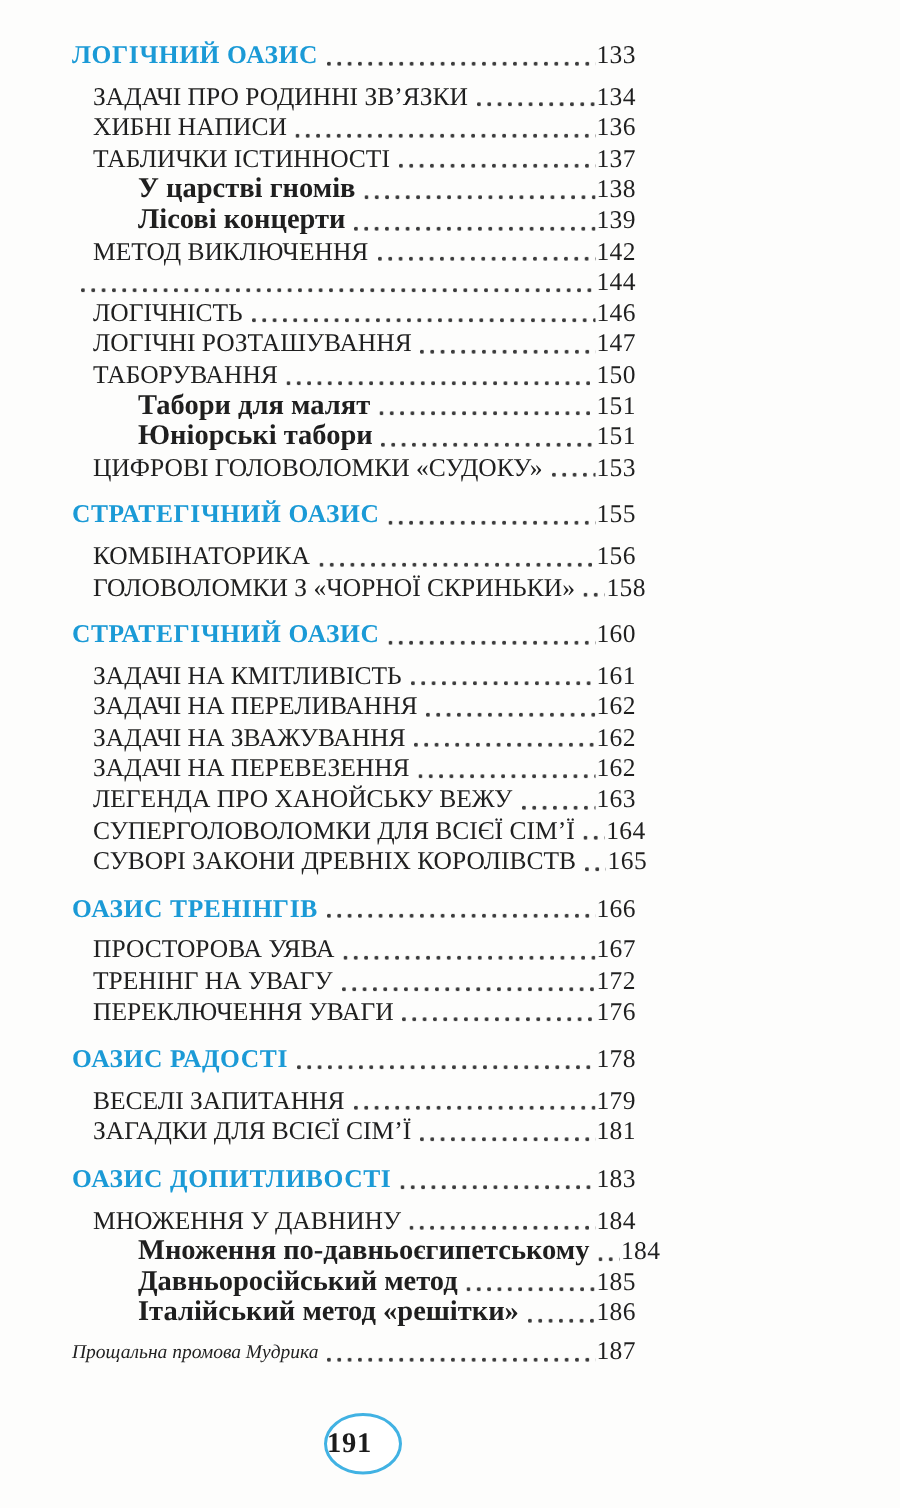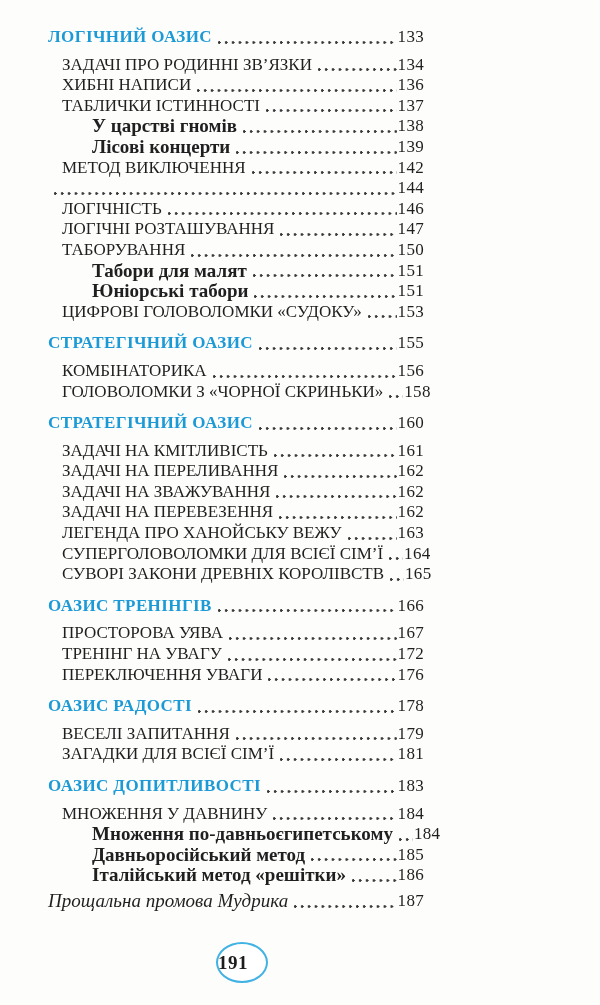--- a/index.html
+++ b/index.html
@@ -37,21 +37,21 @@
     font-weight: bold;
     font-size: 17px;
     letter-spacing: 0.4px;
     color: var(--accent, #1b9ad6);
   }
 
   .row-main .label { padding-left: 14px; font-size: 17px; }
   .row-sub  .label { padding-left: 44px; font-size: 19px; font-weight: bold; }
 
   .closing-row { margin-top: 5px; }
-  .closing-row .label { font-style: italic; font-size: 19px; }
+  .closing-row .label { font-style: italic; font-size: 13px; }
 
   .dots {
     flex: 1 1 auto;
     align-self: flex-end;
     height: 5px;
     margin: 0 1px 3px 6px;
     background-image: radial-gradient(circle at 1.3px 2.5px, #3b3b3b 1.15px, rgba(0,0,0,0) 1.55px);
     background-size: 6.9px 5px;
     background-repeat: repeat-x;
     min-width: 14px;

